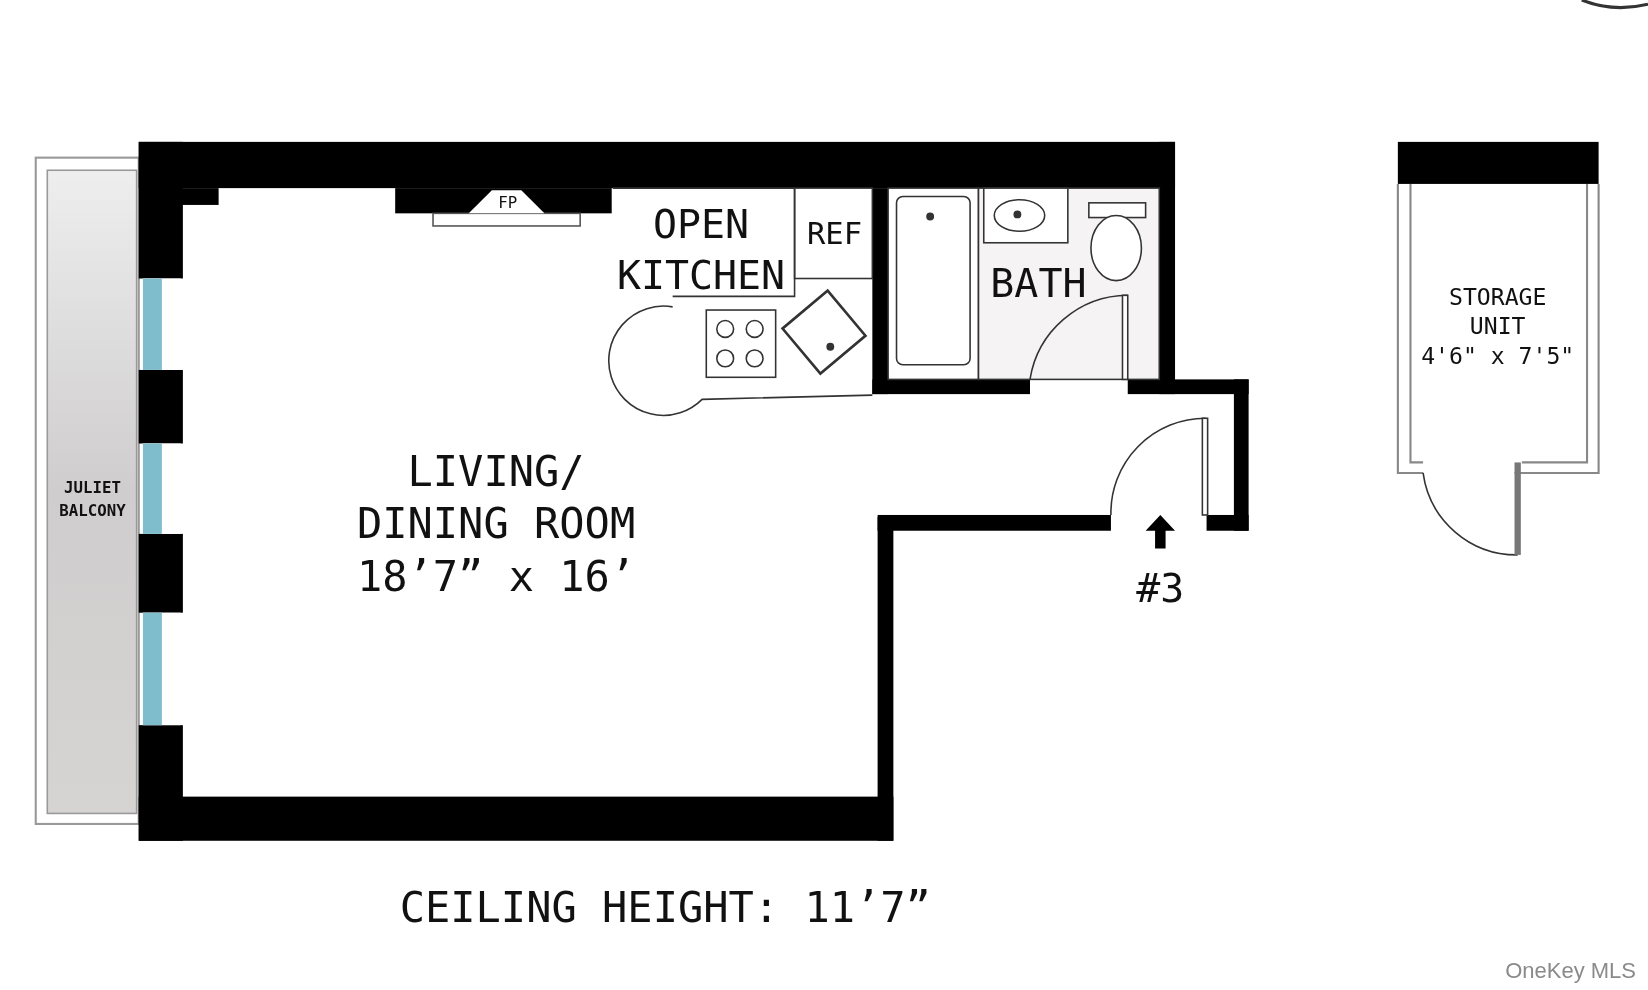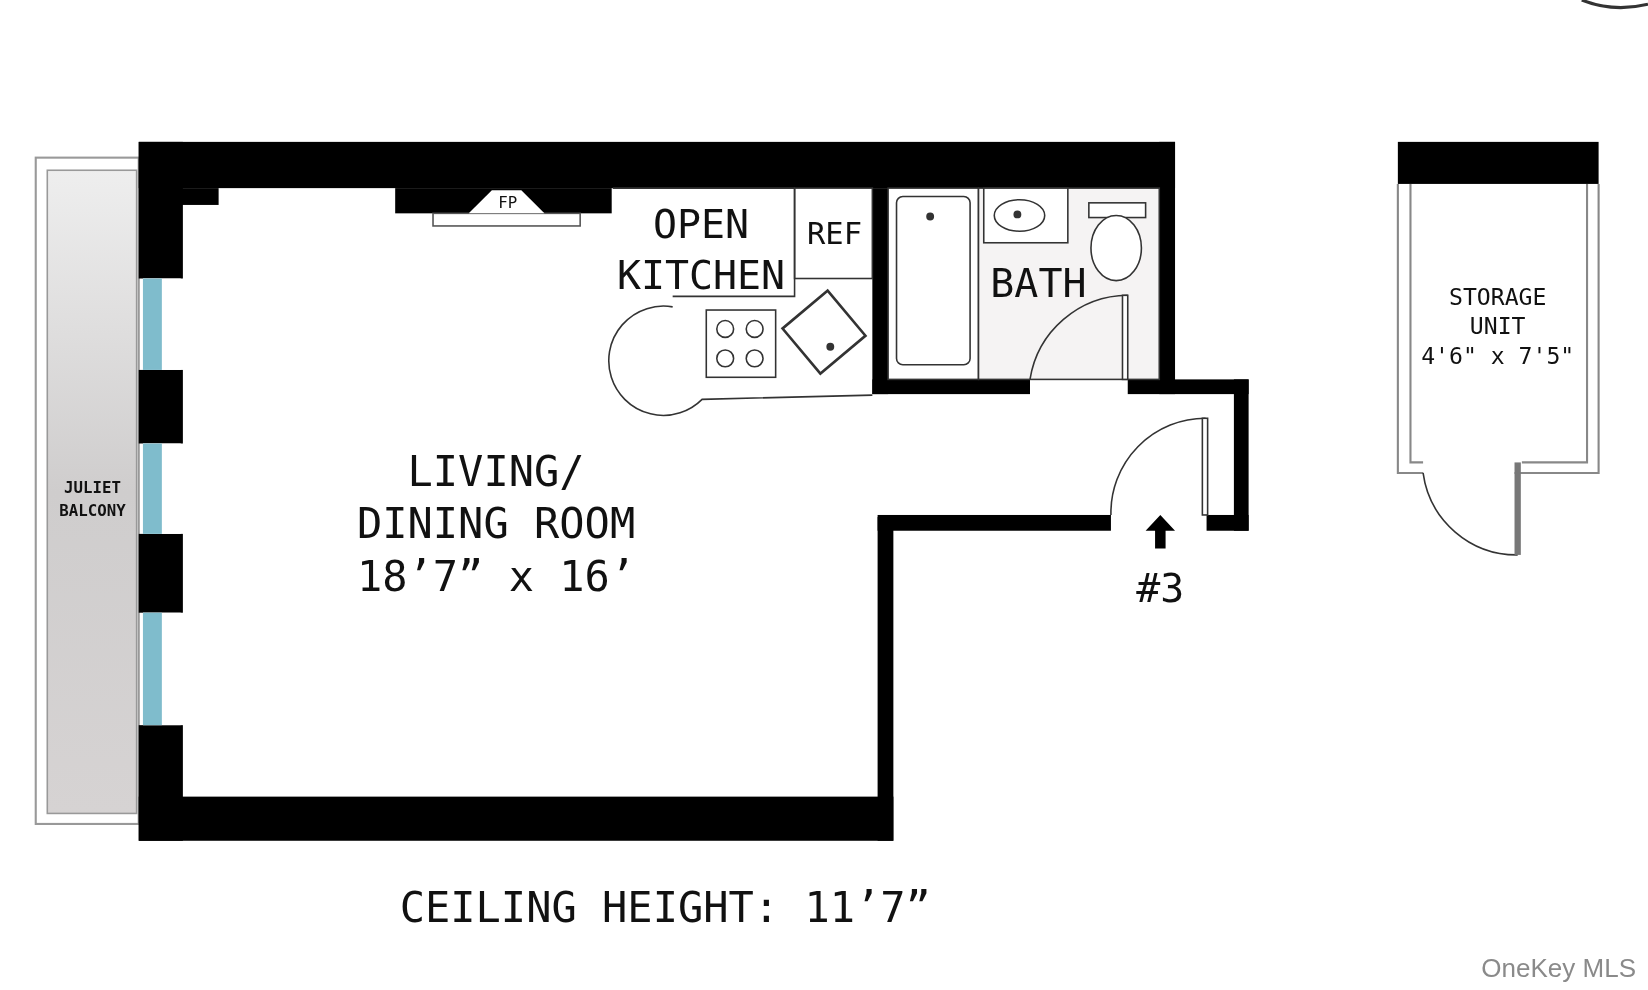--- a/index.html
+++ b/index.html
@@ -1,19 +1,19 @@
 <!DOCTYPE html>
 <html><head>
 <meta charset="utf-8">
 <style>
   html,body{margin:0;padding:0;background:#fff;}
   body{width:1648px;height:990px;overflow:hidden;position:relative;}
   #plan{position:absolute;left:0;top:0;width:1648px;height:990px;}
   .lbl{font-family:"DejaVu Sans Mono","Liberation Mono",monospace;fill:#111;}
-  .wm{position:absolute;right:12px;bottom:6px;font-family:"Liberation Sans",sans-serif;font-size:26px;color:#8a8a8a;}
+  .wm{position:absolute;right:12px;bottom:6px;font-family:"Liberation Sans",sans-serif;font-size:22px;color:#8a8a8a;}
 </style>
 </head>
 <body>
 
 <svg id="plan" viewBox="0 0 1568 942" preserveAspectRatio="none" xmlns="http://www.w3.org/2000/svg">
   <defs>
     <linearGradient id="balg" x1="0" y1="0" x2="0" y2="1">
       <stop offset="0" stop-color="#eeeeee"></stop>
       <stop offset="0.5" stop-color="#cfcdcd"></stop>
       <stop offset="1" stop-color="#d6d3d3"></stop>

